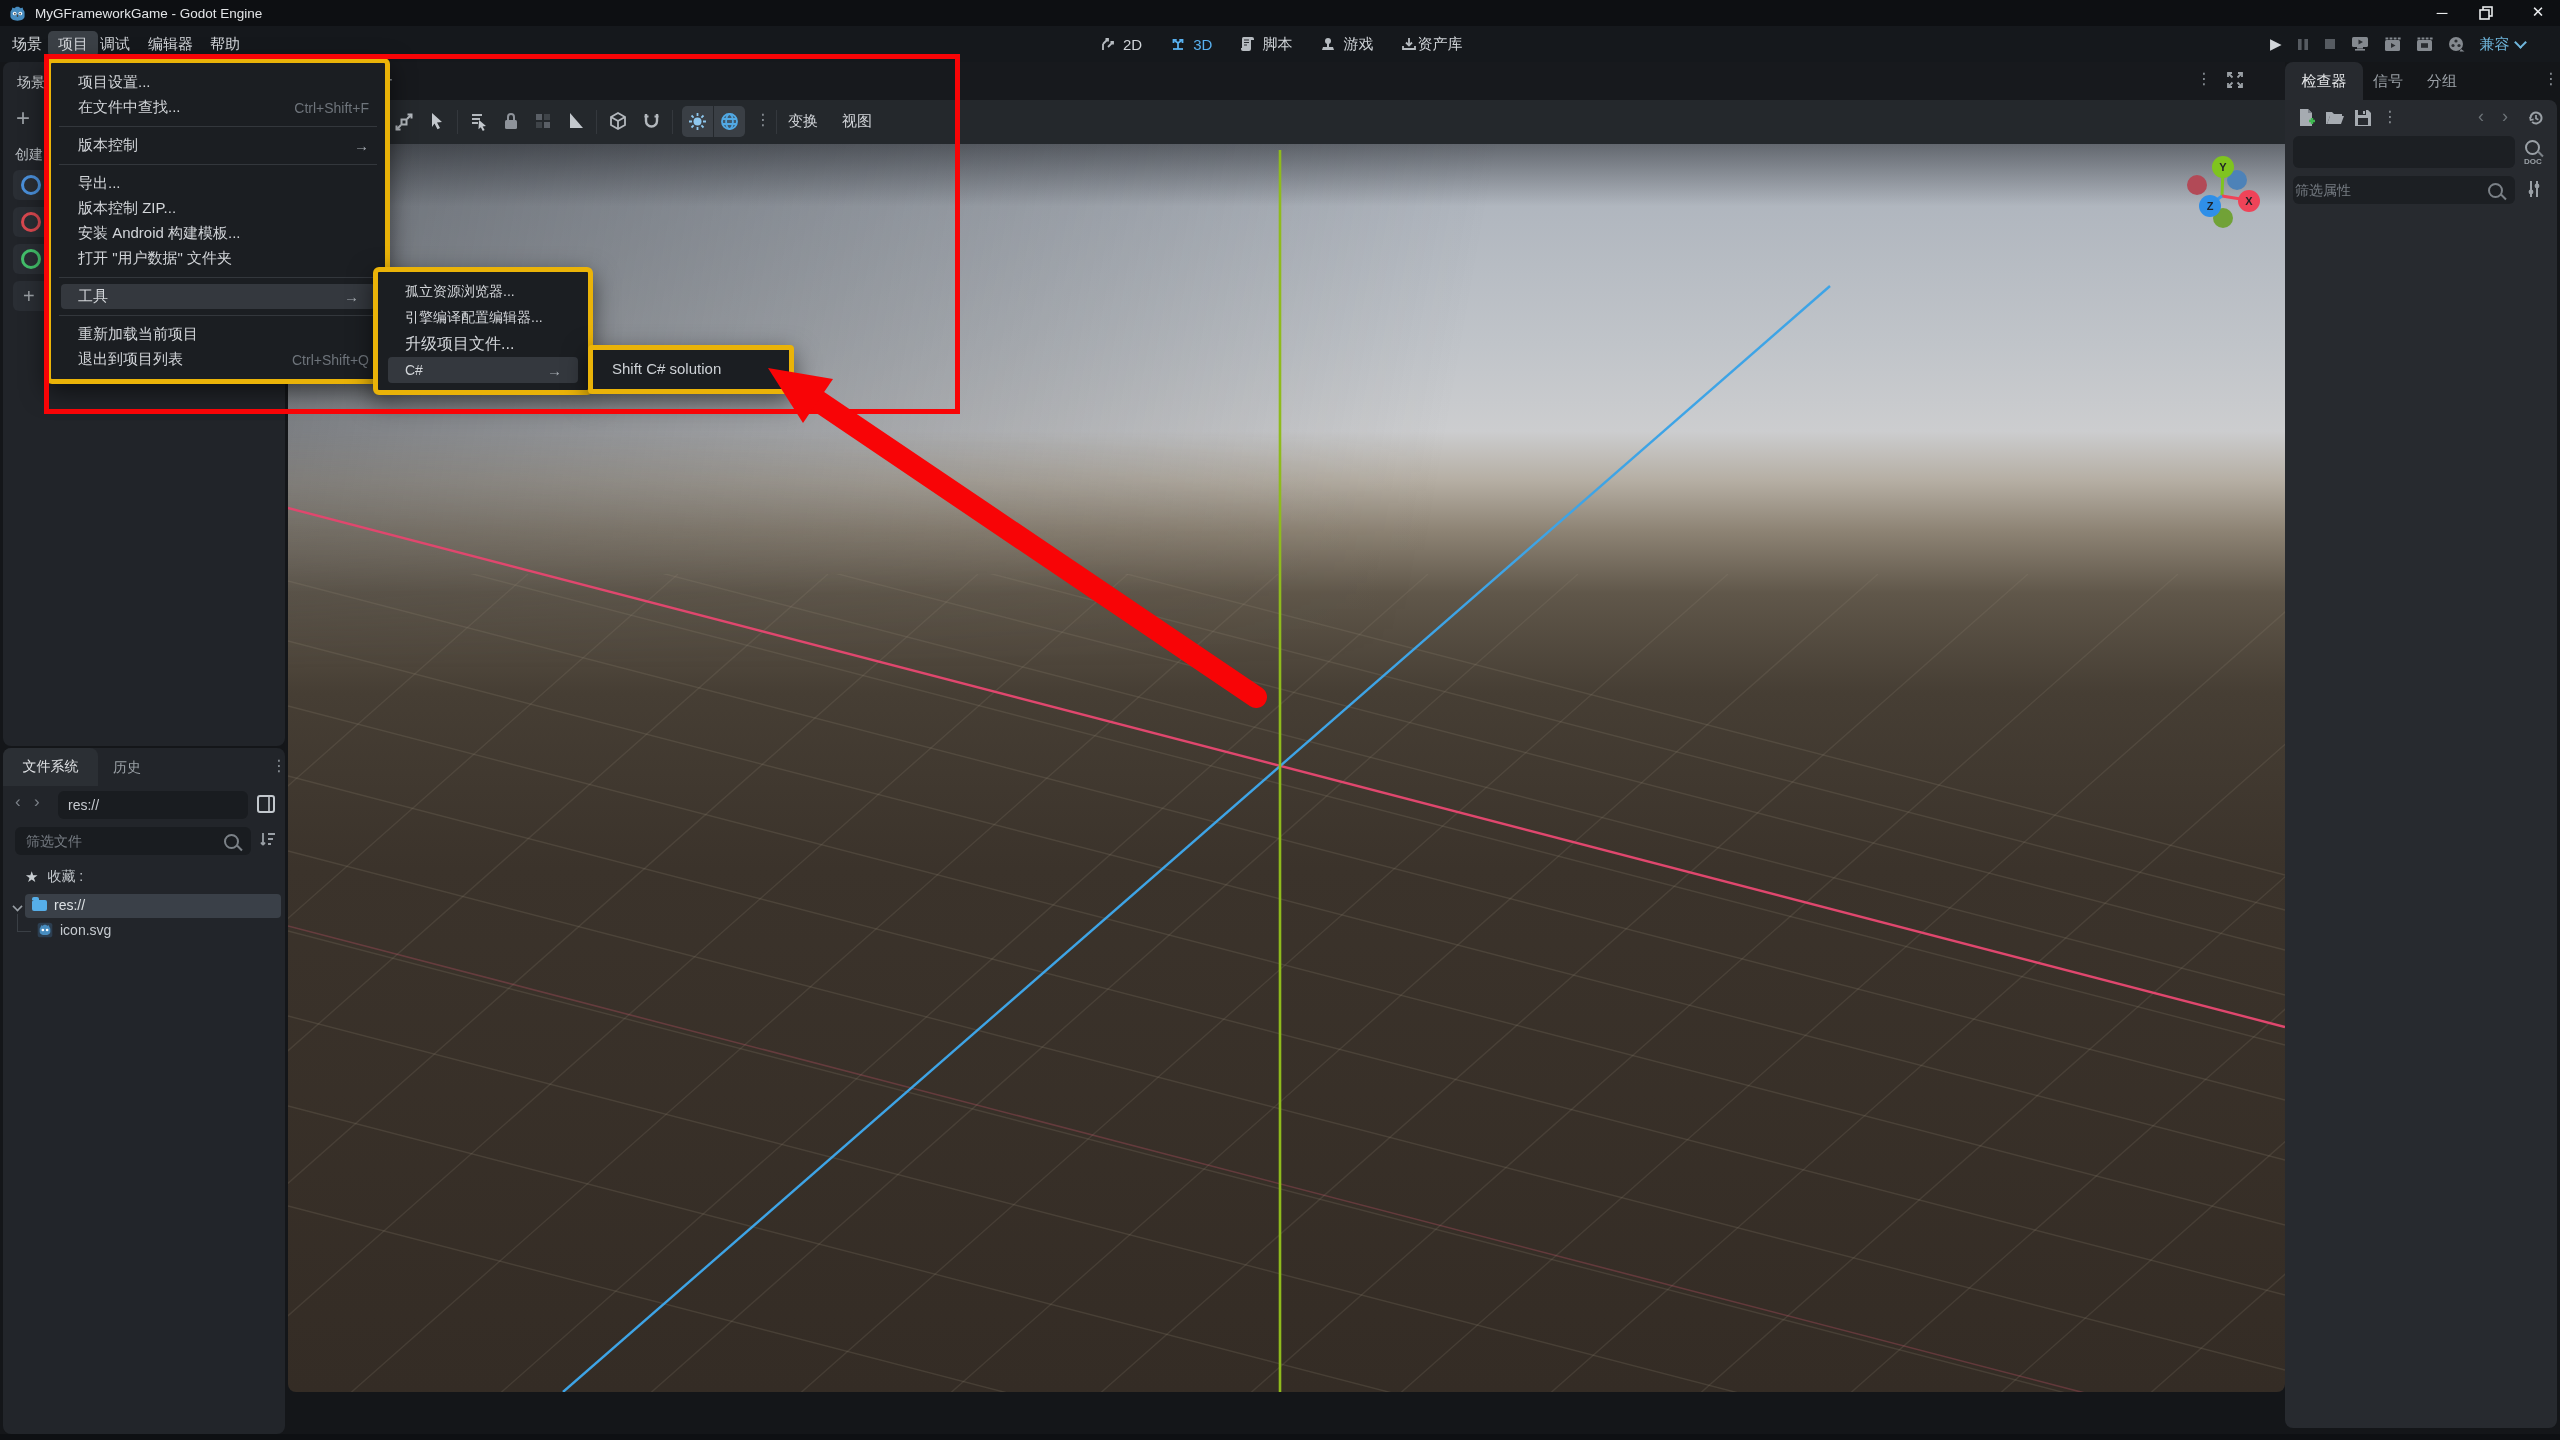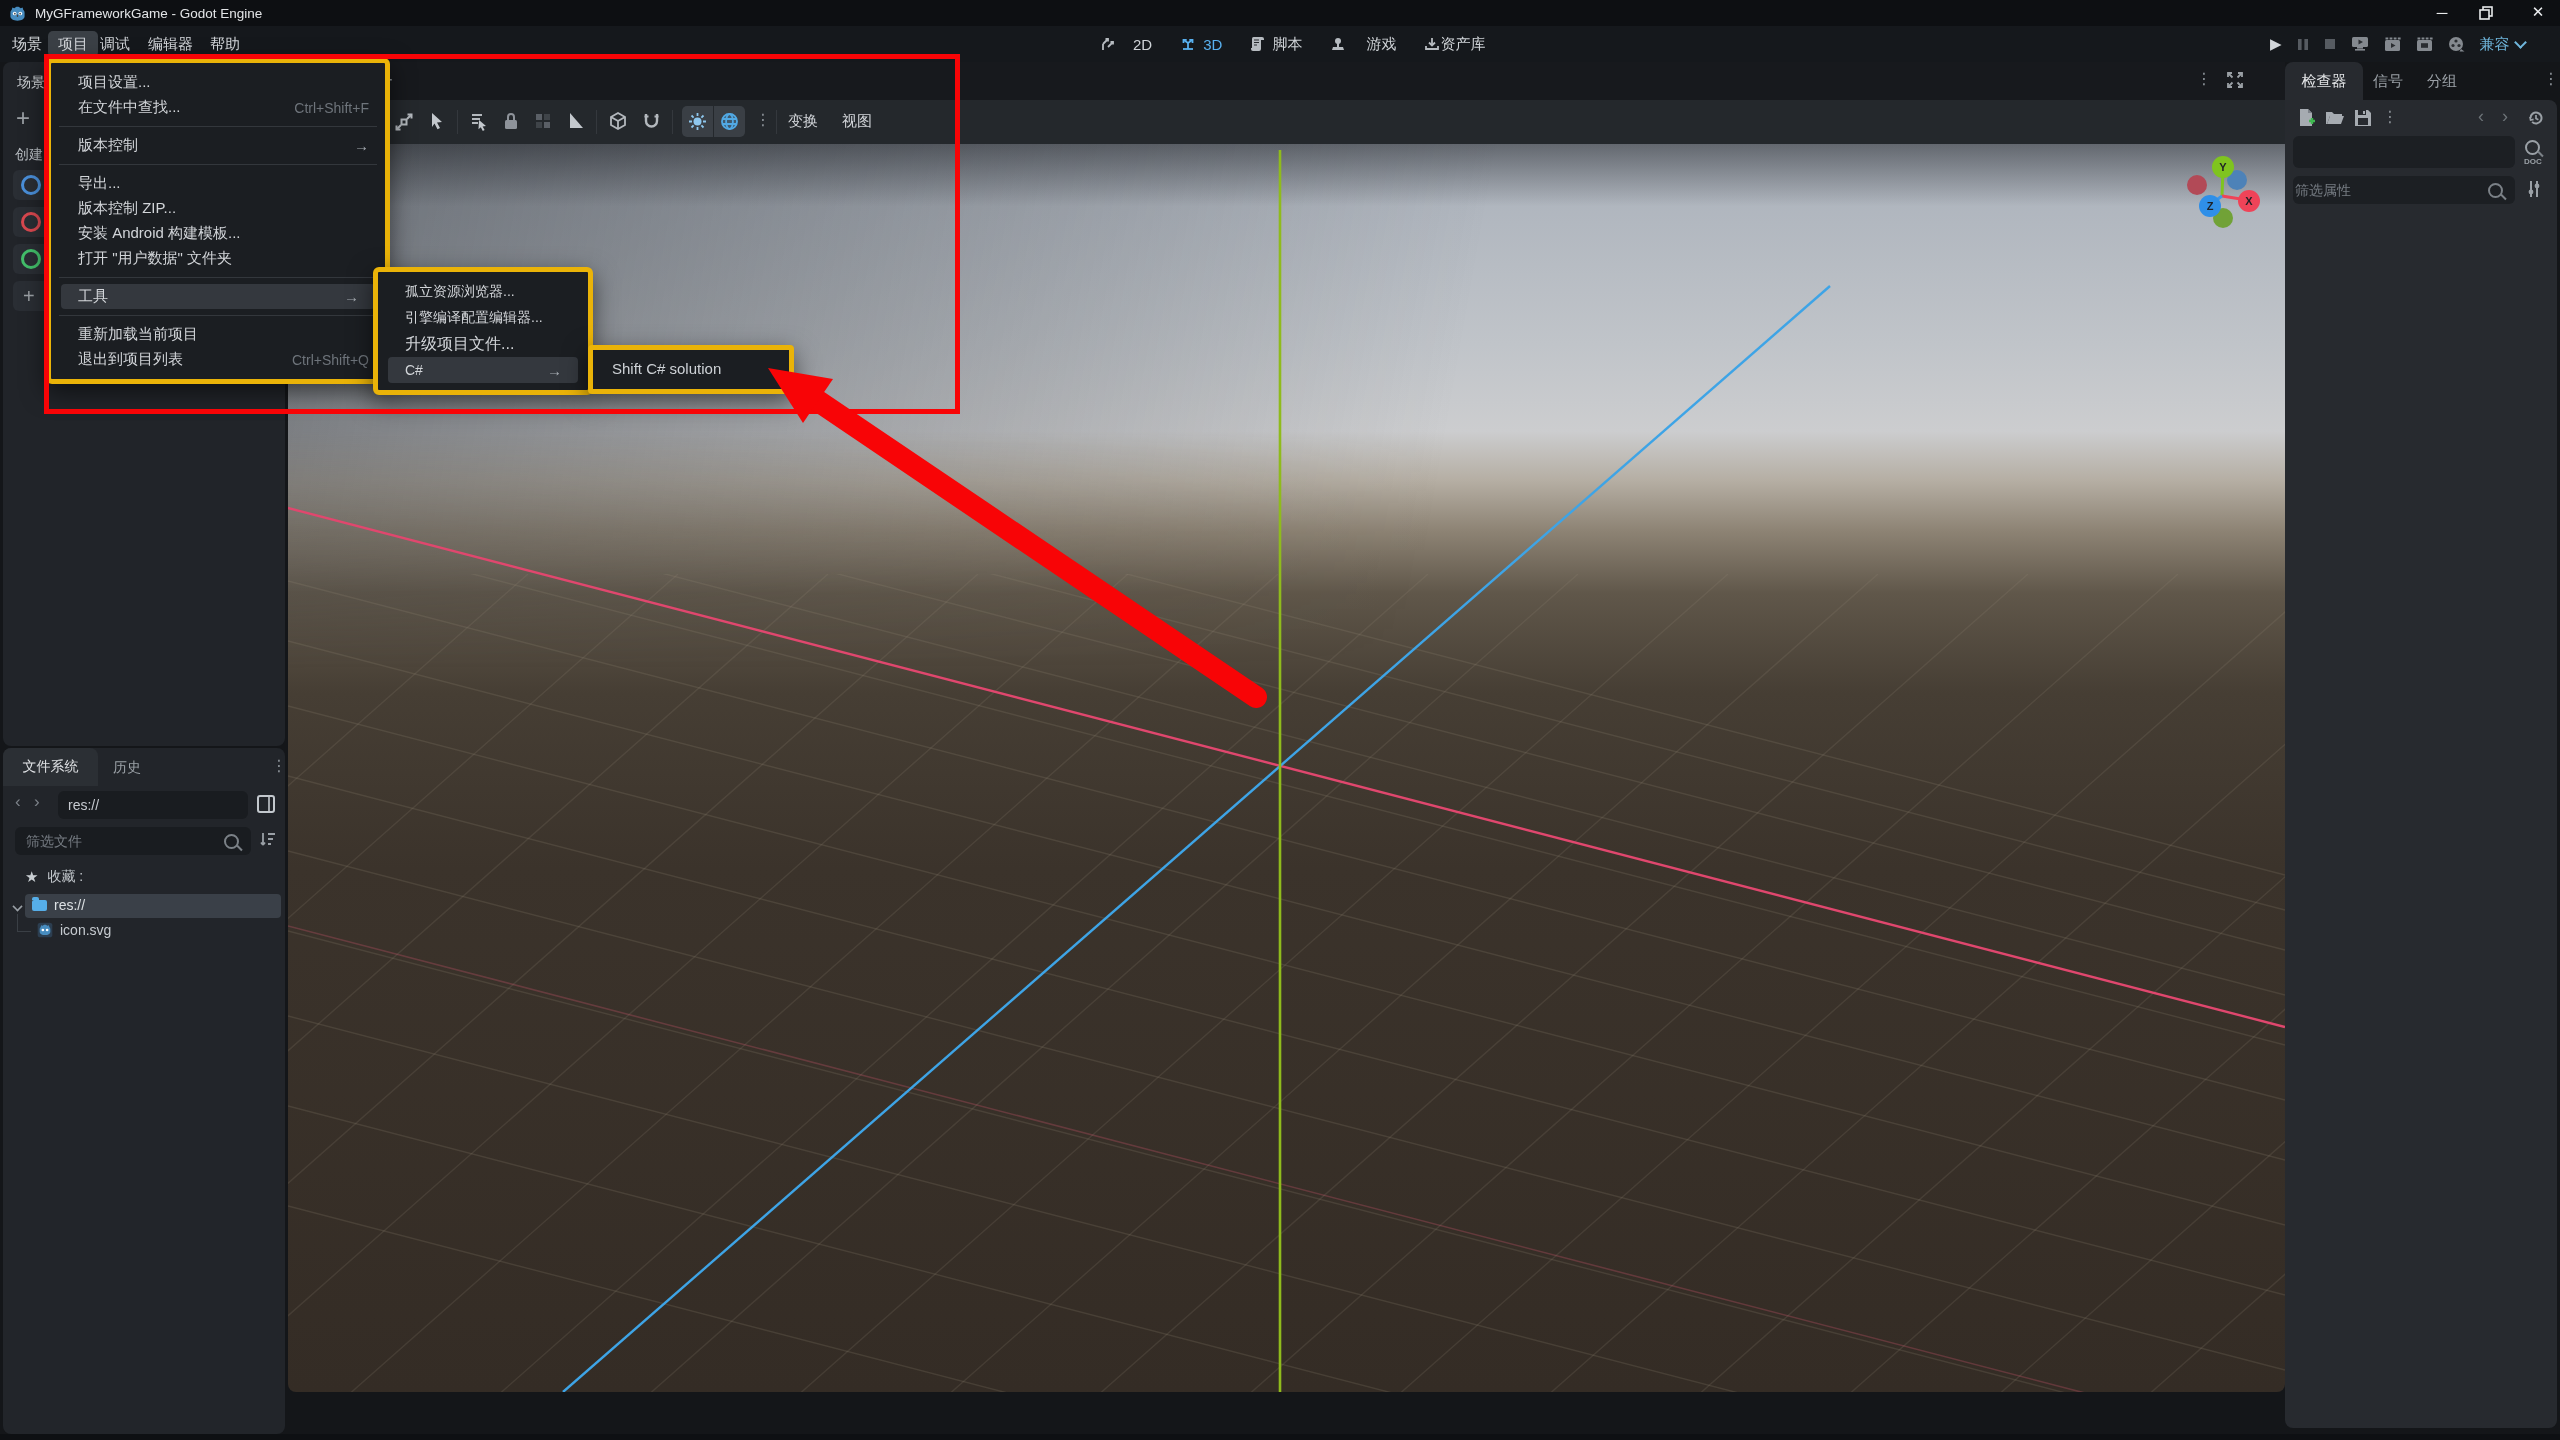--- a/index.html
+++ b/index.html
@@ -57,21 +57,21 @@
   <div class="abs" style="left:0;top:26px;width:2560px;height:36px;background:#15181c;">
     <span class="abs txt" style="left:12px;top:9px;font-size:15px">场景</span>
     <span class="abs txt flex" style="left:48px;top:5px;height:26px;padding:0 10px;background:#3b4046;border-radius:5px;font-size:15px">
       <span>项目</span>
       </span>
     <span class="abs txt" style="left:100px;top:9px;font-size:15px">调试</span>
     <span class="abs txt" style="left:148px;top:9px;font-size:15px">编辑器</span>
     <span class="abs txt" style="left:210px;top:9px;font-size:15px">帮助</span>
 
     <div class="abs flex" style="left:1100px;top:0;height:36px;gap:28px">
-      <span class="flex" style="gap:17px">
+      <span class="flex" style="gap:7px">
         <span>
             <svg width="16" height="16" viewBox="0 0 16 16" fill="none" stroke="#b6bbc0" stroke-width="1.8">
               <path d="M3 14V8"></path>
               <path d="M3 8 L8 3"></path>
               <path d="M5.5 3H8V5.5"></path>
               <path d="M8 11l5-5"></path>
               <path d="M10.5 6H13v2.5"></path>
             </svg>
           </span>
         <span class="txt" style="font-size:15px;color:#cfd3d7">2D</span>
@@ -92,21 +92,21 @@
       <span class="flex" style="gap:7px">
         <span>
             <svg width="15" height="16" viewBox="0 0 15 16">
               <path fill="#b6bbc0" d="M4 1h8a2 2 0 0 1 2 2v1h-3v9a2 2 0 0 1-2 2H3a2 2 0 0 1-2-2v-1h3V3a2 2 0 0 1 0 0z"></path>
               <rect x="2" y="1" width="9" height="12" rx="1.5" fill="#b6bbc0"></rect>
               <path d="M4 4h5M4 6.5h5M4 9h3" stroke="#25282c" stroke-width="1.2"></path>
             </svg>
           </span>
         <span class="txt" style="font-size:15px;color:#cfd3d7">脚本</span>
       </span>
-      <span class="flex" style="gap:20px">
+      <span class="flex" style="gap:7px">
         <span>
             <svg width="16" height="16" viewBox="0 0 16 16">
               <circle cx="8" cy="5" r="3" fill="#b6bbc0"></circle>
               <rect x="7" y="7" width="2" height="4" fill="#b6bbc0"></rect>
               <path d="M3 11h10l1 3H2z" fill="#b6bbc0"></path>
             </svg>
           </span>
         <span class="txt" style="font-size:15px;color:#cfd3d7">游戏</span>
       </span>
       <span class="flex" style="">

